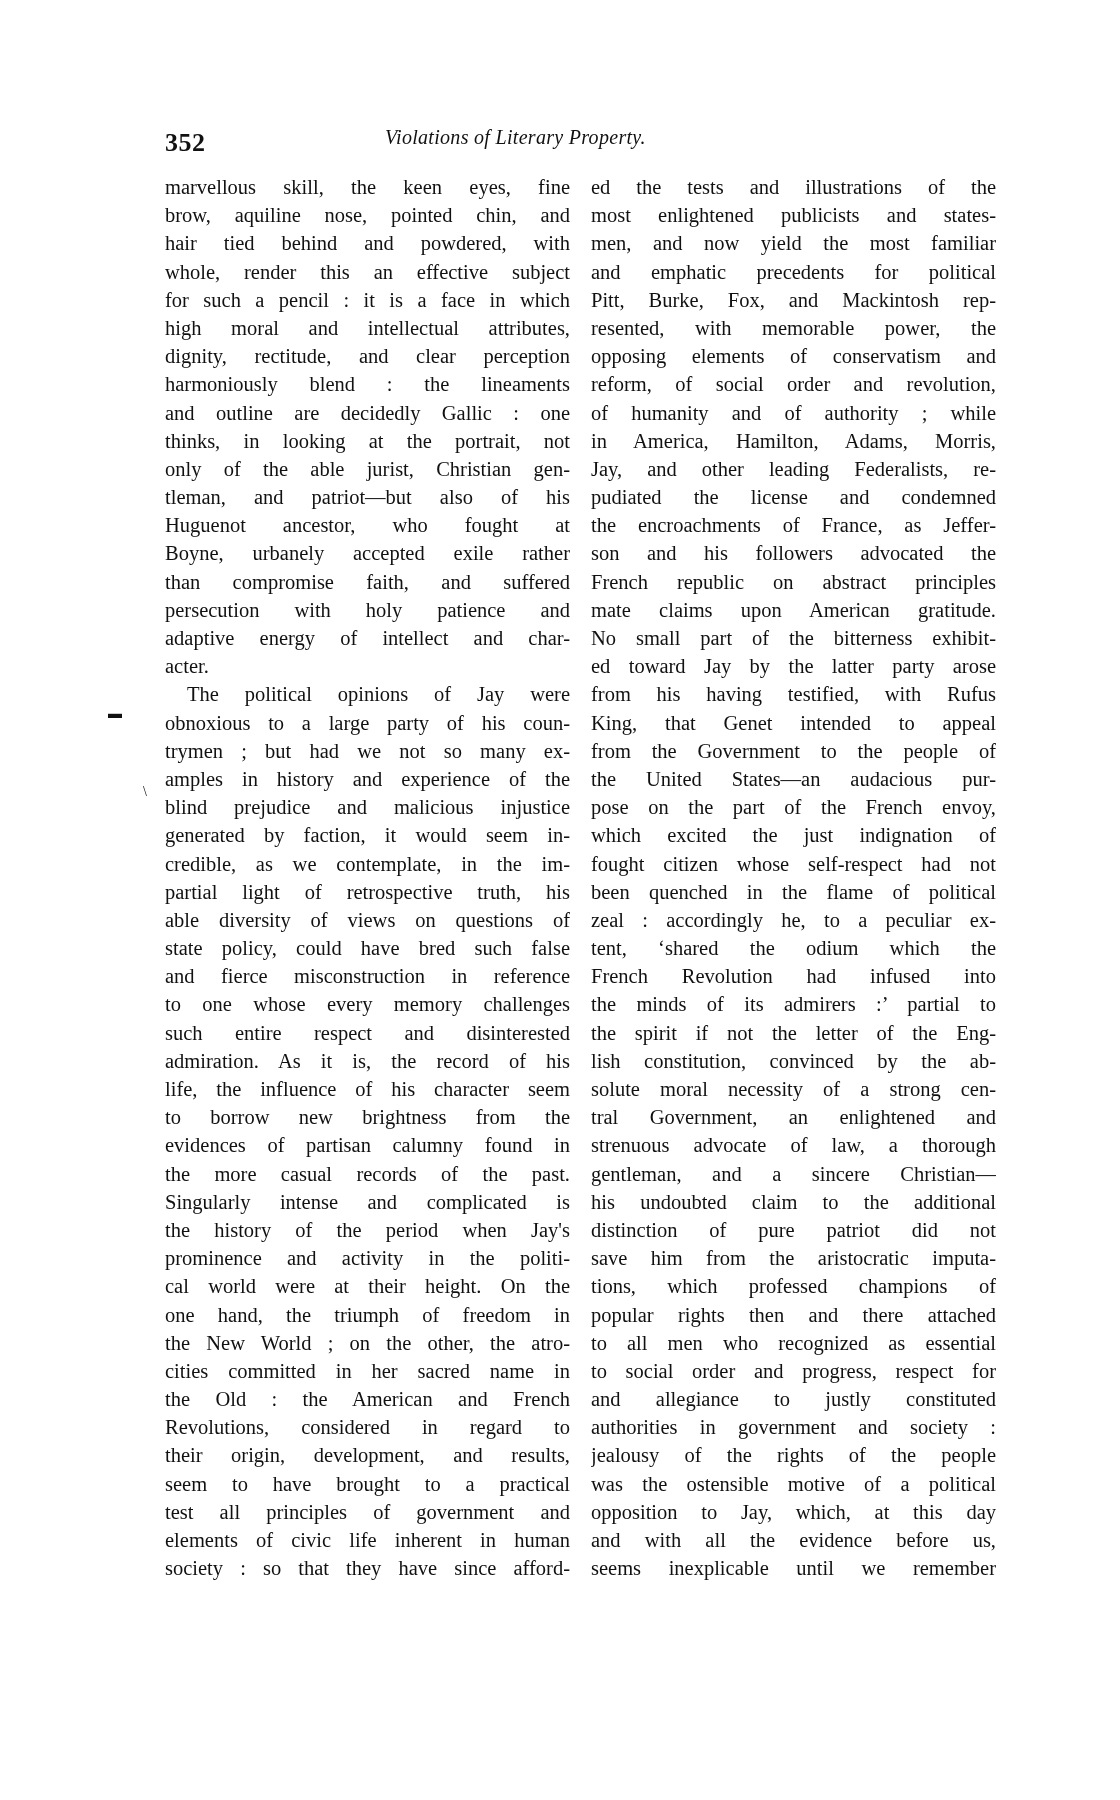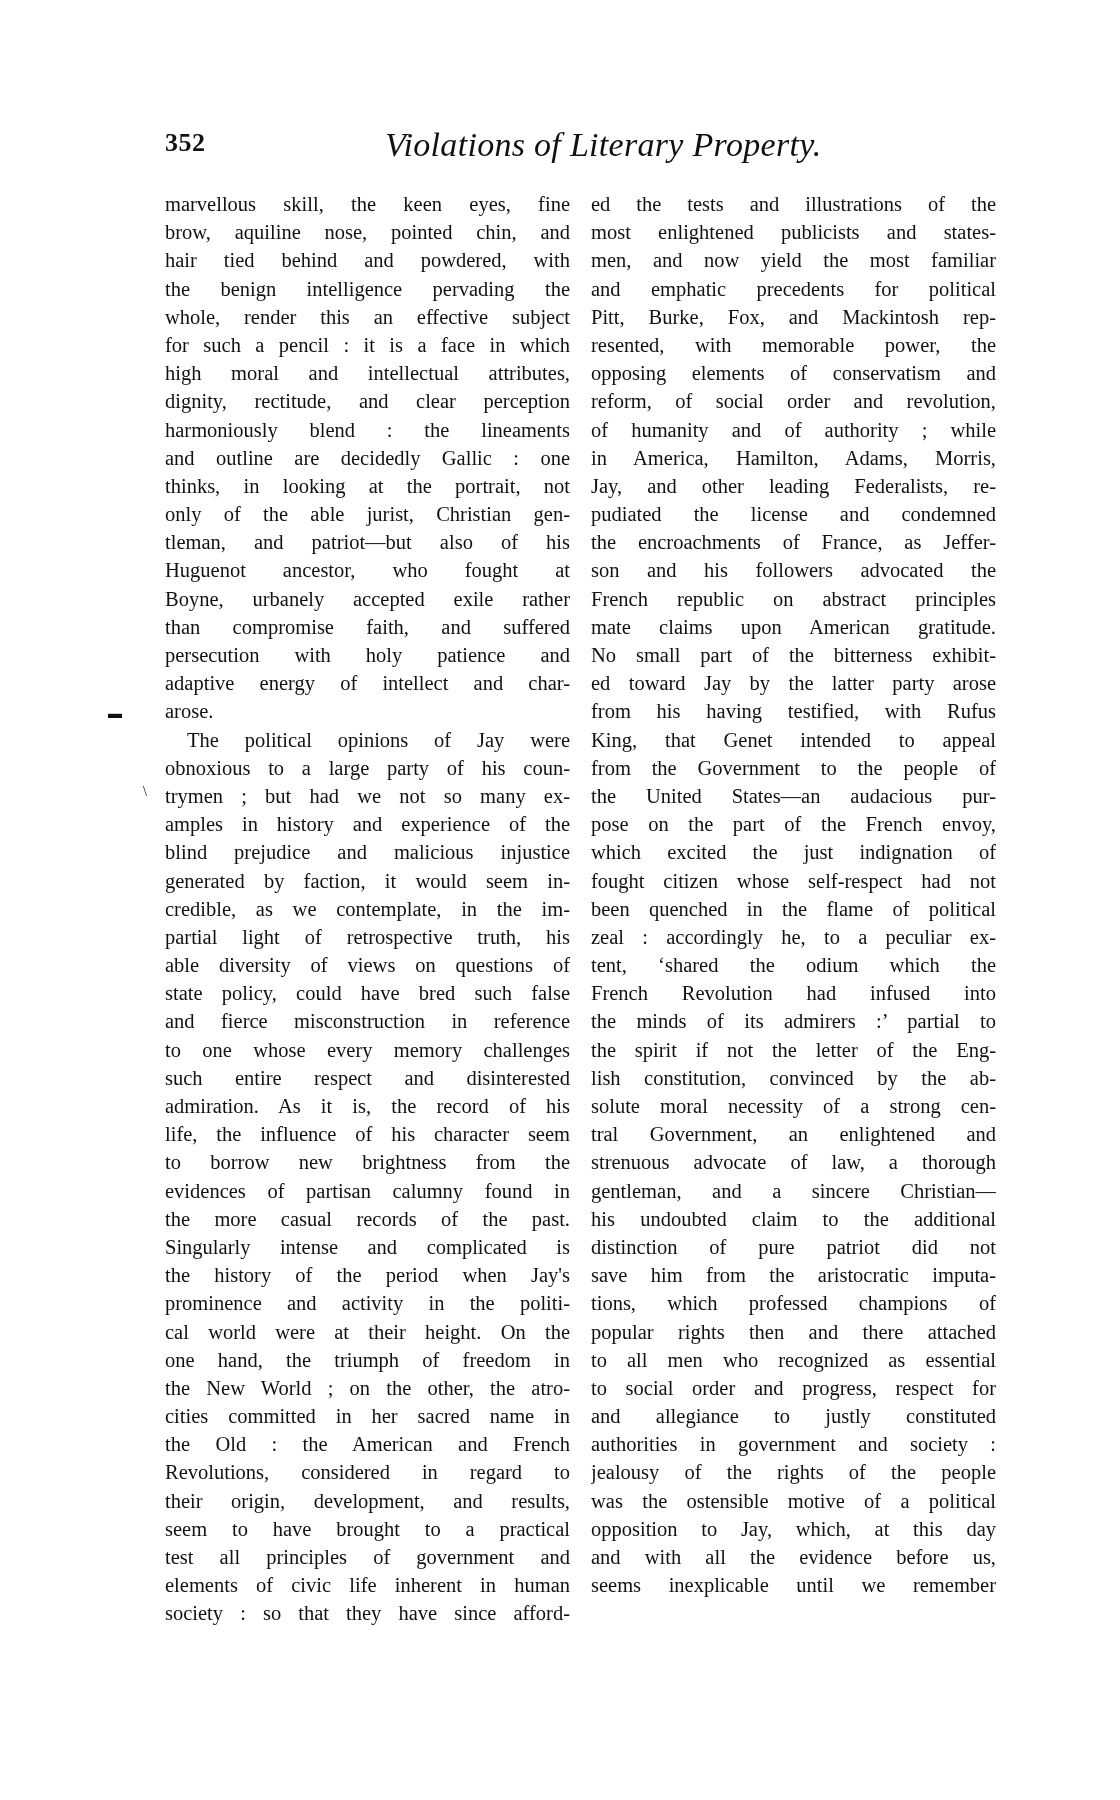--- a/index.html
+++ b/index.html
@@ -33,27 +33,27 @@
       left: 0;
       top: 0;
       font-size: 26px;
       font-weight: bold;
       letter-spacing: 0.5px;
     }
     .running-title {
       position: absolute;
       left: 220px;
       top: -2px;
-      font-size: 34px;
+      font-size: 20px;
       font-style: italic;
       letter-spacing: 0.3px;
     }
     .column {
       position: absolute;
-      top: 190px;
+      top: 173px;
       width: 405px;
     }
     .col-left { left: 165px; }
     .col-right { left: 591px; }
     .line {
       display: block;
       height: 28.2px;
       line-height: 28.2px;
       font-size: 20.5px;
       white-space: nowrap;
@@ -84,36 +84,35 @@
     <span class="running-title">Violations of Literary Property.</span>
   </div>
 
   <span class="mark" style="left:108px; top:706px;">▬</span>
   <span class="mark" style="left:143px; top:784px; font-weight:normal;">\</span>
 
   <div class="column col-left">
     <span class="line">marvellous skill, the keen eyes, fine</span>
     <span class="line">brow, aquiline nose, pointed chin, and</span>
     <span class="line">hair tied behind and powdered, with</span>
-    <span class="line">the benign intelligence pervading the</span>
     <span class="line">whole, render this an effective subject</span>
     <span class="line">for such a pencil : it is a face in which</span>
     <span class="line">high moral and intellectual attributes,</span>
     <span class="line">dignity, rectitude, and clear perception</span>
     <span class="line">harmoniously blend : the lineaments</span>
     <span class="line">and outline are decidedly Gallic : one</span>
     <span class="line">thinks, in looking at the portrait, not</span>
     <span class="line">only of the able jurist, Christian gen-</span>
     <span class="line">tleman, and patriot—but also of his</span>
     <span class="line">Huguenot ancestor, who fought at</span>
     <span class="line">Boyne, urbanely accepted exile rather</span>
     <span class="line">than compromise faith, and suffered</span>
     <span class="line">persecution with holy patience and</span>
     <span class="line">adaptive energy of intellect and char-</span>
-    <span class="line last-short">arose.</span>
+    <span class="line last-short">acter.</span>
     <span class="line indent">The political opinions of Jay were</span>
     <span class="line">obnoxious to a large party of his coun-</span>
     <span class="line">trymen ; but had we not so many ex-</span>
     <span class="line">amples in history and experience of the</span>
     <span class="line">blind prejudice and malicious injustice</span>
     <span class="line">generated by faction, it would seem in-</span>
     <span class="line">credible, as we contemplate, in the im-</span>
     <span class="line">partial light of retrospective truth, his</span>
     <span class="line">able diversity of views on questions of</span>
     <span class="line">state policy, could have bred such false</span>

